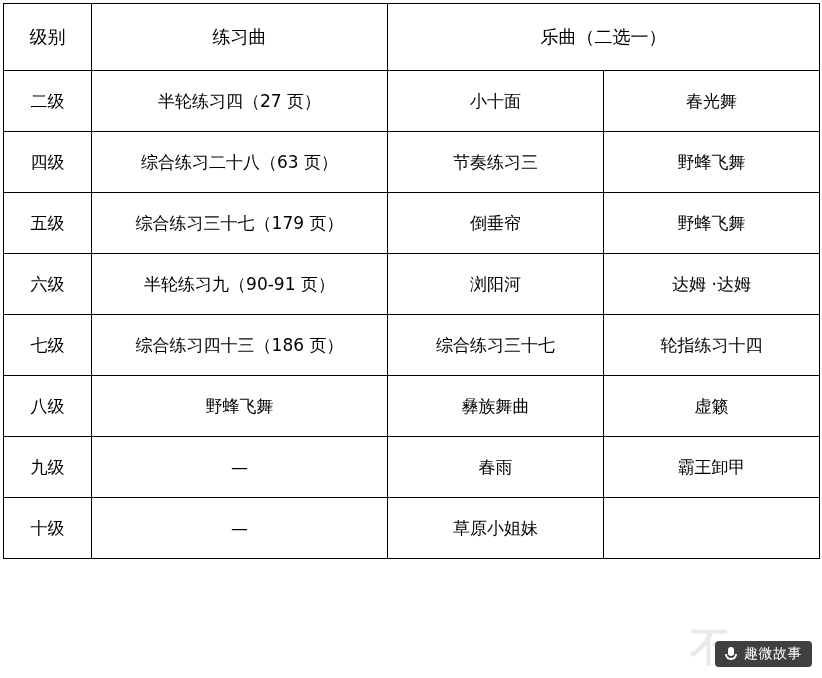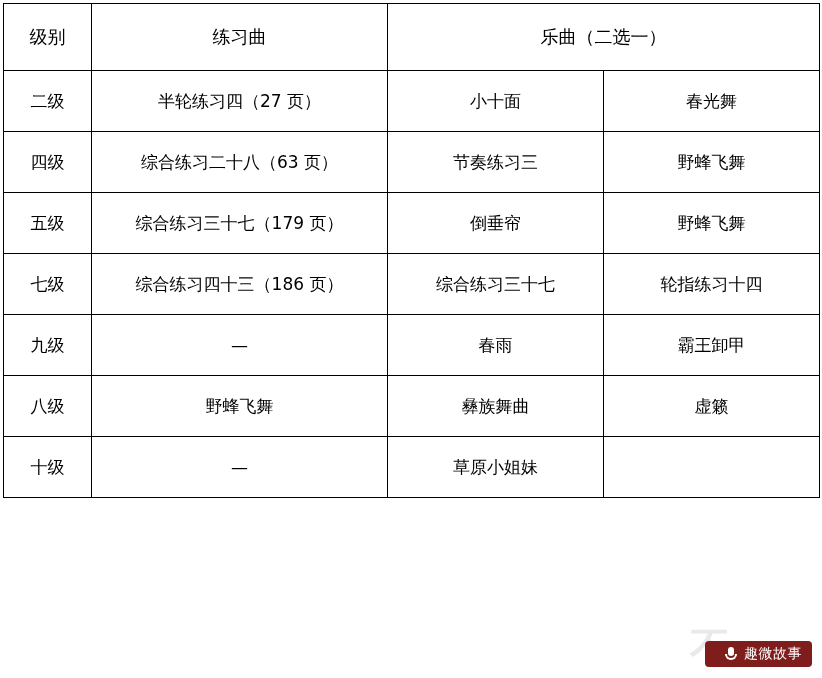--- a/index.html
+++ b/index.html
@@ -51,23 +51,23 @@
   .bold-cell { font-weight: bold; }
 
   
   .badge {
     position: absolute;
     right: 10px;
     bottom: 14px;
     display: flex;
     align-items: center;
     height: 26px;
-    background: #7f1d1d;
+    background: #404040;
     border-radius: 4px;
-    padding: 0 10px 0 18px;
+    padding: 0 10px 0 8px;
     color: #ffffff;
     font-size: 14px;
     white-space: nowrap;
   }
   .badge .mic {
     width: 16px;
     height: 16px;
     margin-right: 5px;
     position: relative;
     flex: 0 0 auto;
@@ -141,40 +141,46 @@
         <td class="cell-piece">野蜂飞舞</td>
       </tr>
 
       <tr class="body-row">
         <td class="cell-level">五级</td>
         <td class="cell-etude">综合练习三十七（179 页）</td>
         <td class="cell-piece">倒垂帘</td>
         <td class="cell-piece">野蜂飞舞</td>
       </tr>
 
+      <tr class="body-row">
+        <td class="cell-level">六级</td>
+        <td class="cell-etude">半轮练习九（90-91 页）</td>
+        <td class="cell-piece">浏阳河</td>
+        <td class="cell-piece">达姆 ·达姆</td>
+      </tr>
 
       <tr class="body-row">
         <td class="cell-level">七级</td>
         <td class="cell-etude">综合练习四十三（186 页）</td>
         <td class="cell-piece">综合练习三十七</td>
         <td class="cell-piece">轮指练习十四</td>
       </tr>
 
       <tr class="body-row">
+        <td class="cell-level">八级</td>
+        <td class="cell-etude bold-cell">野蜂飞舞</td>
+        <td class="cell-piece bold-cell">彝族舞曲</td>
+        <td class="cell-piece bold-cell">虚籁</td>
+      </tr>
+
+      <tr class="body-row">
         <td class="cell-level">九级</td>
         <td class="cell-etude dash">—</td>
         <td class="cell-piece">春雨</td>
         <td class="cell-piece bold-cell">霸王卸甲</td>
-      </tr>
-
-      <tr class="body-row">
-        <td class="cell-level">八级</td>
-        <td class="cell-etude bold-cell">野蜂飞舞</td>
-        <td class="cell-piece bold-cell">彝族舞曲</td>
-        <td class="cell-piece bold-cell">虚籁</td>
       </tr>
 
       <tr class="body-row">
         <td class="cell-level">十级</td>
         <td class="cell-etude dash">—</td>
         <td class="cell-piece bold-cell">草原小姐妹</td>
         <td class="cell-piece"></td>
       </tr>
     </tbody>
   </table>

